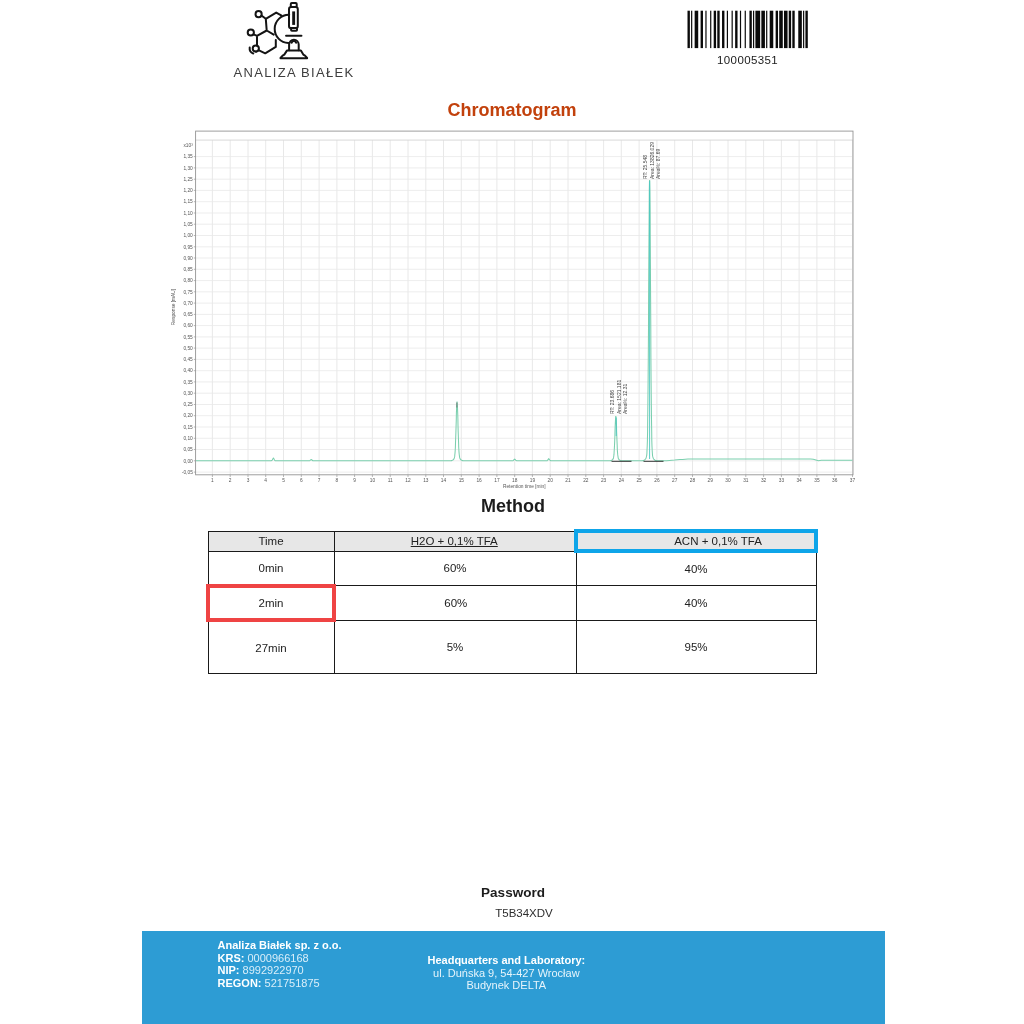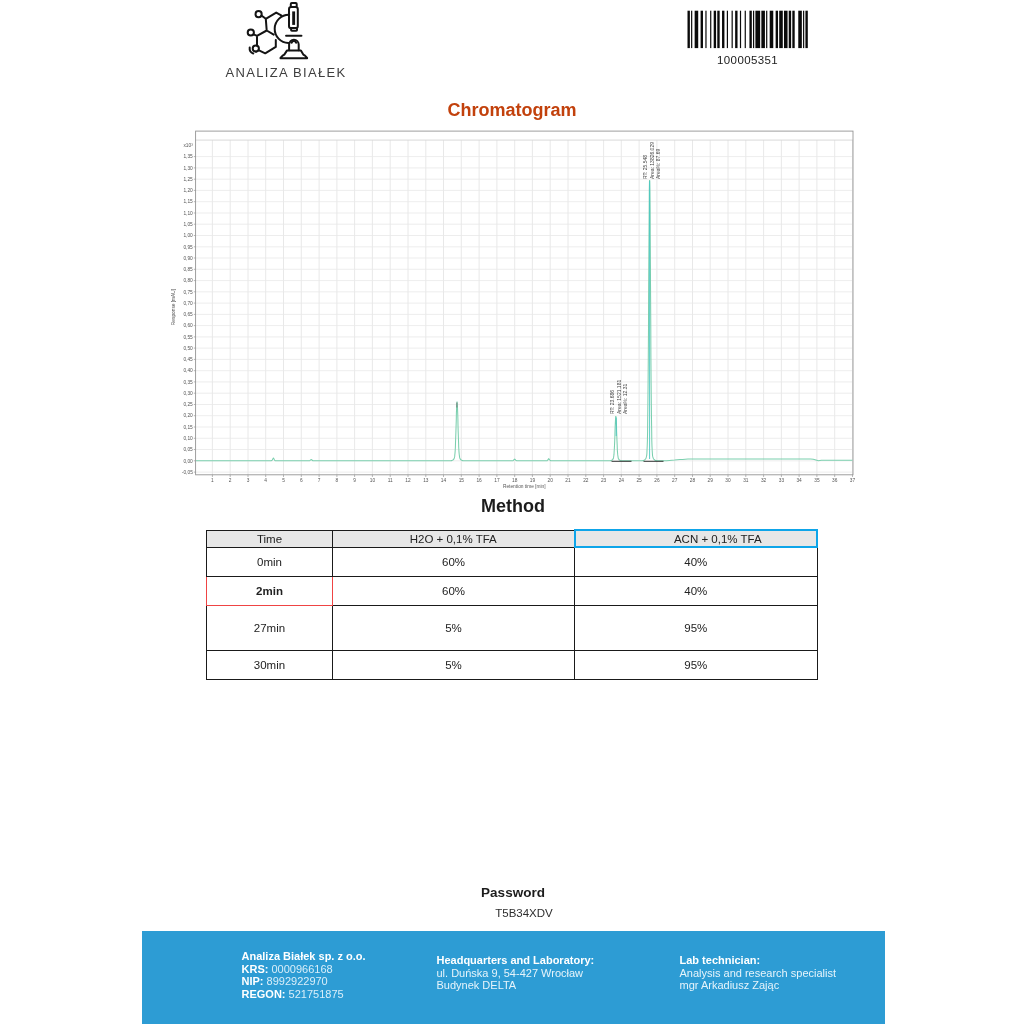--- a/index.html
+++ b/index.html
@@ -31,21 +31,21 @@
 
   <line x1="286.1" y1="35.7" x2="301.4" y2="35.7" stroke-width="2.1"></line>
 
   <path d="M289.1 50.3 L289.1 44.6 A 4.8 4.8 0 0 1 298.7 44.6 L298.7 50.3"></path>
 
   <path d="M291.7 42.7 A 2.3 2.3 0 0 1 296.1 42.7"></path>
 
   <path d="M286.9 50.6 L300.9 50.6 L303.3 54.6 L305.0 55.6 L307.1 57.9 L307.1 58.3 L280.5 58.3 L280.5 57.9 L282.6 55.6 L284.3 54.6 Z"></path>
 </svg>
 
-<div class="abs" style="left:186px;top:65px;width:200px;text-align:center;font-size:13px;letter-spacing:1.3px;color:#3e3e3e;">ANALIZA BIAŁEK</div>
+<div class="abs" style="left:194px;top:65px;width:200px;text-align:center;font-size:13px;letter-spacing:1.3px;color:#3e3e3e;">ANALIZA BIAŁEK</div>
 
 <svg class="abs" style="left:680px;top:0" width="140" height="70" viewBox="680 0 140 70">
   <g fill="#0a0a0a">
       <rect x="687.50" y="10.7" width="2.38" height="37.4"></rect>
       <rect x="691.07" y="10.7" width="1.19" height="37.4"></rect>
       <rect x="694.65" y="10.7" width="3.57" height="37.4"></rect>
       <rect x="700.60" y="10.7" width="2.38" height="37.4"></rect>
       <rect x="705.37" y="10.7" width="1.19" height="37.4"></rect>
       <rect x="710.13" y="10.7" width="1.19" height="37.4"></rect>
       <rect x="713.70" y="10.7" width="2.38" height="37.4"></rect>
@@ -322,67 +322,57 @@
   </g>
 </svg>
 
 <div class="abs" style="left:0;top:496px;width:1026px;text-align:center;font-size:18px;font-weight:bold;color:#1c1c1c;">Method</div>
 
 <table class="abs" style="left:206px;top:529px;width:612px;height:145px;border-collapse:collapse;font-size:11.5px;color:#222;text-align:center;" cellspacing="0">
 
   <tbody>
       <tr style="background:#e7e7e7;height:17px;">
     <td style="border:1px solid #1a1a1a;width:126px;">Time</td>
-    <td style="border:1px solid #1a1a1a;width:242px;">H2O + 0,1% TFA</td>
-    <td style="border:2px solid #0ea5e9;padding-left:44px;">ACN + 0,1% TFA</td>
+    <td style="border:1px solid #1a1a1a;width:242px;text-decoration:underline;">H2O + 0,1% TFA</td>
+    <td style="border:4px solid #0ea5e9;padding-left:44px;">ACN + 0,1% TFA</td>
   </tr>
 
   <tr style="height:29px;">
         <td style="border:1px solid #1a1a1a;">0min</td>
         <td style="border:1px solid #1a1a1a;">60%</td>
         <td style="border:1px solid #1a1a1a;">40%</td>
       </tr>
 
   <tr style="height:29px;">
-        <td style="border:1px solid #ef4444;font-weight:bold;">2min</td>
+        <td style="border:4px solid #ef4444;">2min</td>
         <td style="border:1px solid #1a1a1a;">60%</td>
         <td style="border:1px solid #1a1a1a;">40%</td>
       </tr>
 
   <tr style="height:45px;">
         <td style="border:1px solid #1a1a1a;">27min</td>
         <td style="border:1px solid #1a1a1a;">5%</td>
         <td style="border:1px solid #1a1a1a;">95%</td>
       </tr>
 
-  <tr style="height:29px;">
-        <td style="border:1px solid #1a1a1a;">30min</td>
-        <td style="border:1px solid #1a1a1a;">5%</td>
-        <td style="border:1px solid #1a1a1a;">95%</td>
-      </tr>
 </tbody>
   </table>
 
 <div class="abs" style="left:0;top:885px;width:1026px;text-align:center;font-size:13.5px;font-weight:bold;color:#1c1c1c;">Password</div>
 
 <div class="abs" style="left:12px;top:907px;width:1024px;text-align:center;font-size:11.5px;color:#2e2e2e;">T5B34XDV</div>
 
 <div class="abs" style="left:141.5px;top:931px;width:743px;height:93px;background:#2d9cd4;color:#fff;font-size:11px;">
 
-  <div class="abs" style="left:76px;top:19px;line-height:12.6px;margin-left:24px;">
+  <div class="abs" style="left:76px;top:8px;line-height:12.6px;">
     <b>Analiza Białek sp. z o.o.</b><br>
     <b>KRS:</b> <span style="color:#d9eef9">0000966168</span><br>
     <b>NIP:</b> <span style="color:#d9eef9">8992922970</span><br>
     <b>REGON:</b> <span style="color:#d9eef9">521751875</span>
   </div>
 
-  <div class="abs" style="left:295px;top:23px;line-height:12.6px;">
+  <div class="abs" style="left:286px;top:23px;line-height:12.6px;text-align:center;">
     <b>Headquarters and Laboratory:</b><br>
     <span style="color:#e6f4fb">ul. Duńska 9, 54-427 Wrocław<br>
     Budynek DELTA</span>
   </div>
 
-  <div class="abs" style="left:538px;top:23px;line-height:12.6px;">
-    <b>Lab technician:</b><br>
-    <span style="color:#e6f4fb">Analysis and research specialist<br>
-    mgr Arkadiusz Zając</span>
-  </div>
 </div>
 
 </body></html>

